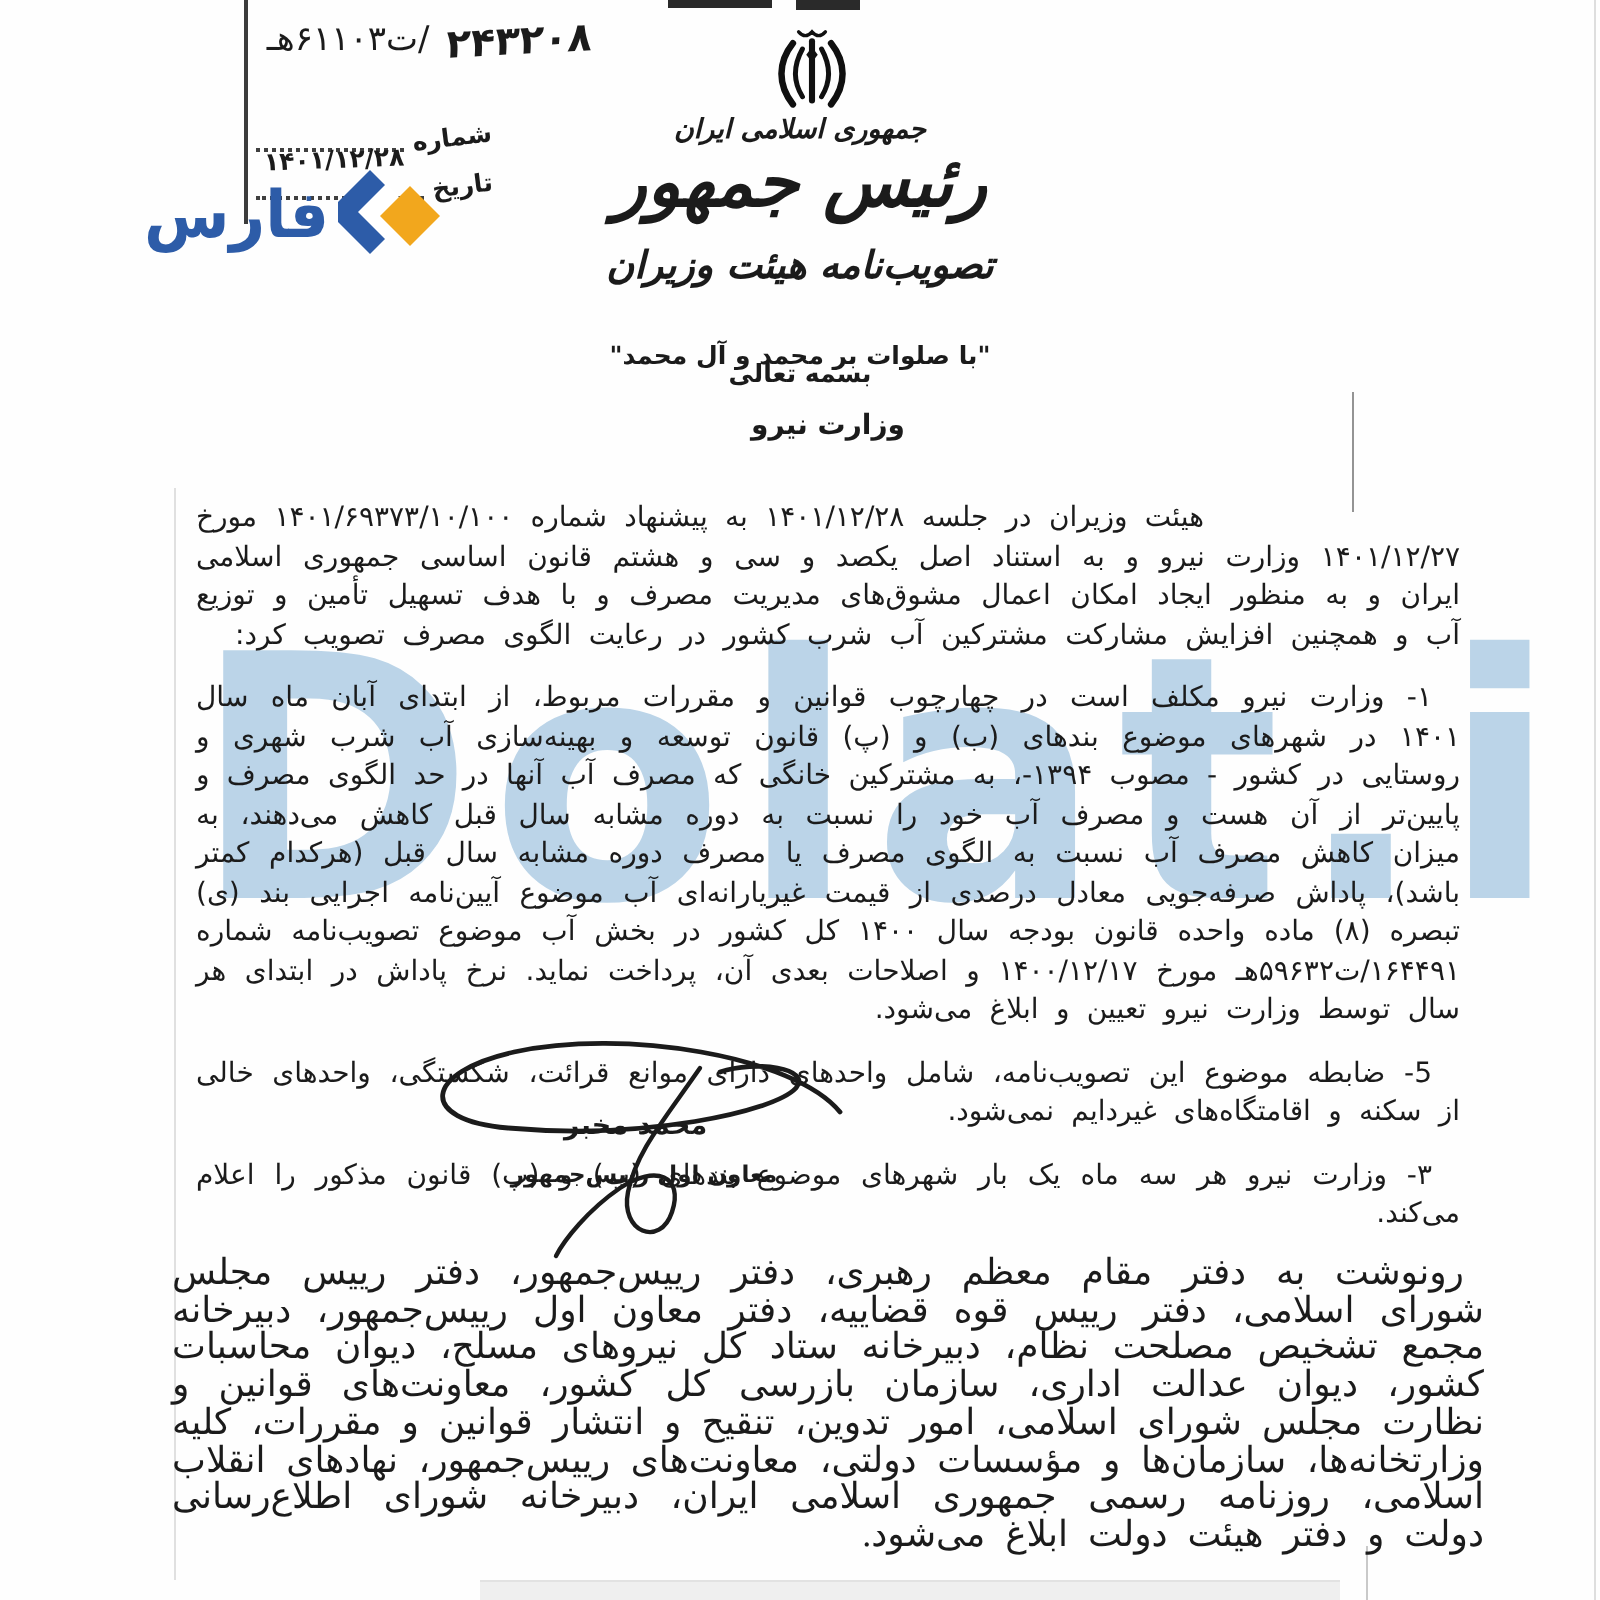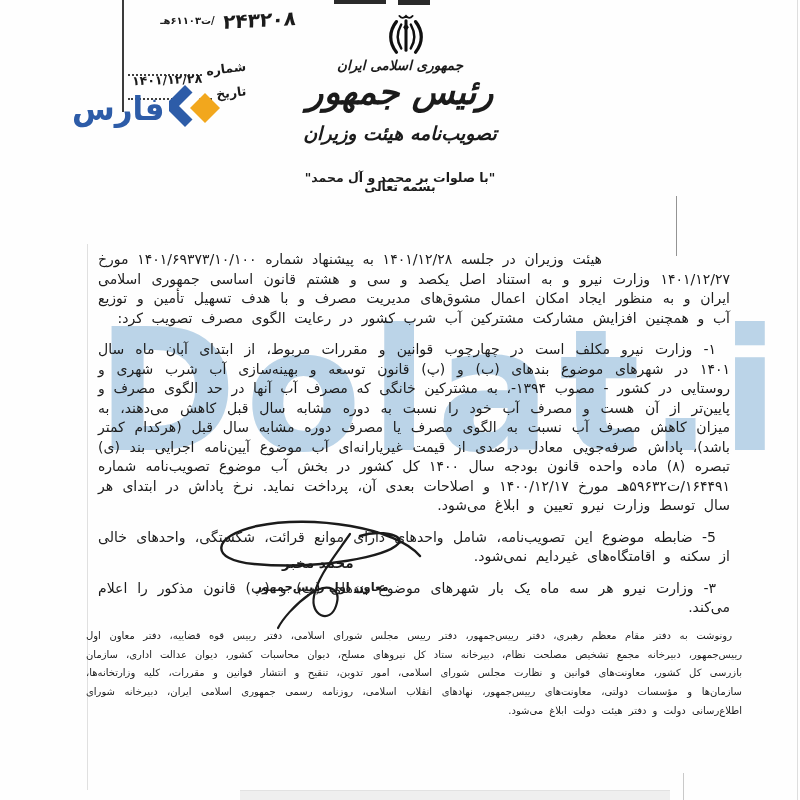--- a/index.html
+++ b/index.html
@@ -20,21 +20,21 @@
   .watermark{
     position:absolute;left:96px;top:306px;z-index:1;
     font-size:170px;line-height:1;font-weight:bold;letter-spacing:8px;
     color:#a9c9e2;opacity:.78;direction:ltr;white-space:nowrap;
   }
   
   .ref-row{position:absolute;left:126px;top:8px;width:170px;direction:rtl;z-index:2;
            display:flex;align-items:center;gap:8px;}
   .hand-number{font-size:20px;font-weight:bold;letter-spacing:4px;display:inline-block;
                transform:rotate(-3deg) skewX(-7deg);}
-  .ref-suffix{font-size:10px;font-weight:bold;white-space:nowrap;margin-left:32px;}
+  .ref-suffix{font-size:17px;font-weight:normal;white-space:nowrap;margin-left:32px;}
   .meta-block{position:absolute;left:128px;top:52px;width:118px;direction:rtl;z-index:2;}
   .meta-row{display:flex;align-items:flex-end;gap:4px;height:24px;position:relative;}
   .meta-label{font-size:12.5px;font-weight:bold;display:inline-block;transform:rotate(-7deg);}
   .dots{display:inline-block;flex:1;border-bottom:2px dotted #3f3f3f;height:12px;}
   .date-value{position:absolute;left:4px;top:-4px;font-size:12.5px;font-weight:bold;
               transform:rotate(-2deg);letter-spacing:1px;}
   
   .fars-logo{position:absolute;left:72px;top:84px;display:flex;align-items:center;gap:4px;
              direction:ltr;z-index:2;}
   .fars-word{color:#2d5ca8;font-weight:bold;font-size:31px;line-height:1;transform:scaleY(1.05);}
@@ -55,21 +55,21 @@
   .p-intro{text-indent:128px;margin-bottom:2px !important;}
   .p-item{text-indent:14px;}
   
   .sig-scribble{position:absolute;left:182px;top:512px;z-index:3;}
   .sig-name{position:absolute;left:282px;top:555px;font-size:13.5px;font-weight:bold;
             direction:rtl;z-index:2;white-space:nowrap;}
   .sig-title{position:absolute;left:246px;top:580px;width:152px;text-align:center;
              font-size:11.5px;font-weight:bold;direction:rtl;z-index:2;white-space:nowrap;}
   
   .footer-text{position:absolute;left:86px;top:627px;width:656px;direction:rtl;z-index:2;
-               font-size:10px;line-height:18.7px;text-align:justify;word-spacing:.3em;text-indent:10px;}
+               font-size:18px;line-height:18.7px;text-align:justify;word-spacing:.3em;text-indent:10px;font-family:Liberation Serif, serif;}
 </style>
 </head>
 <body>
 
 <div class="page">
 
   <div class="watermark">Dolat.ir</div>
 
   <div class="vline-top"></div>
   <div class="vline-mid"></div>
@@ -120,20 +120,21 @@
       </g>
       <path d="M22 12 L25 16 L22 20 L19 16 Z" fill="#101010"></path>
     </svg>
   </div>
   <div class="hdr country" style="position:absolute;">جمهوری اسلامی ایران</div>
   <div class="hdr office" style="position:absolute;">رئیس جمهور</div>
   <div class="hdr doctype" style="position:absolute;">تصویب‌نامه هیئت وزیران</div>
   <div class="hdr bismillah" style="position:absolute;margin-top:24px;">بسمه تعالی</div>
   <div class="hdr salawat" style="position:absolute;">"با صلوات بر محمد و آل محمد"</div>
 
+  <div class="addressee">وزارت نیرو</div>
 
   <div class="body-text">
     <p class="p-intro">هیئت وزیران در جلسه ۱۴۰۱/۱۲/۲۸ به پیشنهاد شماره ۱۴۰۱/۶۹۳۷۳/۱۰/۱۰۰ مورخ ۱۴۰۱/۱۲/۲۷ وزارت نیرو و به استناد اصل یکصد و سی و هشتم قانون اساسی جمهوری اسلامی ایران و به منظور ایجاد امکان اعمال مشوق‌های مدیریت مصرف و با هدف تسهیل تأمین و توزیع آب و همچنین افزایش مشارکت مشترکین آب شرب کشور در رعایت الگوی مصرف تصویب کرد:</p>
     <p class="p-item">۱- وزارت نیرو مکلف است در چهارچوب قوانین و مقررات مربوط، از ابتدای آبان ماه سال ۱۴۰۱ در شهرهای موضوع بندهای (ب) و (پ) قانون توسعه و بهینه‌سازی آب شرب شهری و روستایی در کشور - مصوب ۱۳۹۴-، به مشترکین خانگی که مصرف آب آنها در حد الگوی مصرف و پایین‌تر از آن هست و مصرف آب خود را نسبت به دوره مشابه سال قبل کاهش می‌دهند، به میزان کاهش مصرف آب نسبت به الگوی مصرف یا مصرف دوره مشابه سال قبل (هرکدام کمتر باشد)، پاداش صرفه‌جویی معادل درصدی از قیمت غیریارانه‌ای آب موضوع آیین‌نامه اجرایی بند (ی) تبصره (۸) ماده واحده قانون بودجه سال ۱۴۰۰ کل کشور در بخش آب موضوع تصویب‌نامه شماره ۱۶۴۴۹۱/ت۵۹۶۳۲هـ مورخ ۱۴۰۰/۱۲/۱۷ و اصلاحات بعدی آن، پرداخت نماید. نرخ پاداش در ابتدای هر سال توسط وزارت نیرو تعیین و ابلاغ می‌شود.</p>
     <p class="p-item">5- ضابطه موضوع این تصویب‌نامه، شامل واحدهای دارای موانع قرائت، شکستگی، واحدهای خالی از سکنه و اقامتگاه‌های غیردایم نمی‌شود.</p>
     <p class="p-item">۳- وزارت نیرو هر سه ماه یک بار شهرهای موضوع بندهای (ب) و (پ) قانون مذکور را اعلام می‌کند.</p>
   </div>
 
   <div class="sig-scribble">
     <svg width="250" height="118" viewBox="0 0 250 118" aria-hidden="true">

